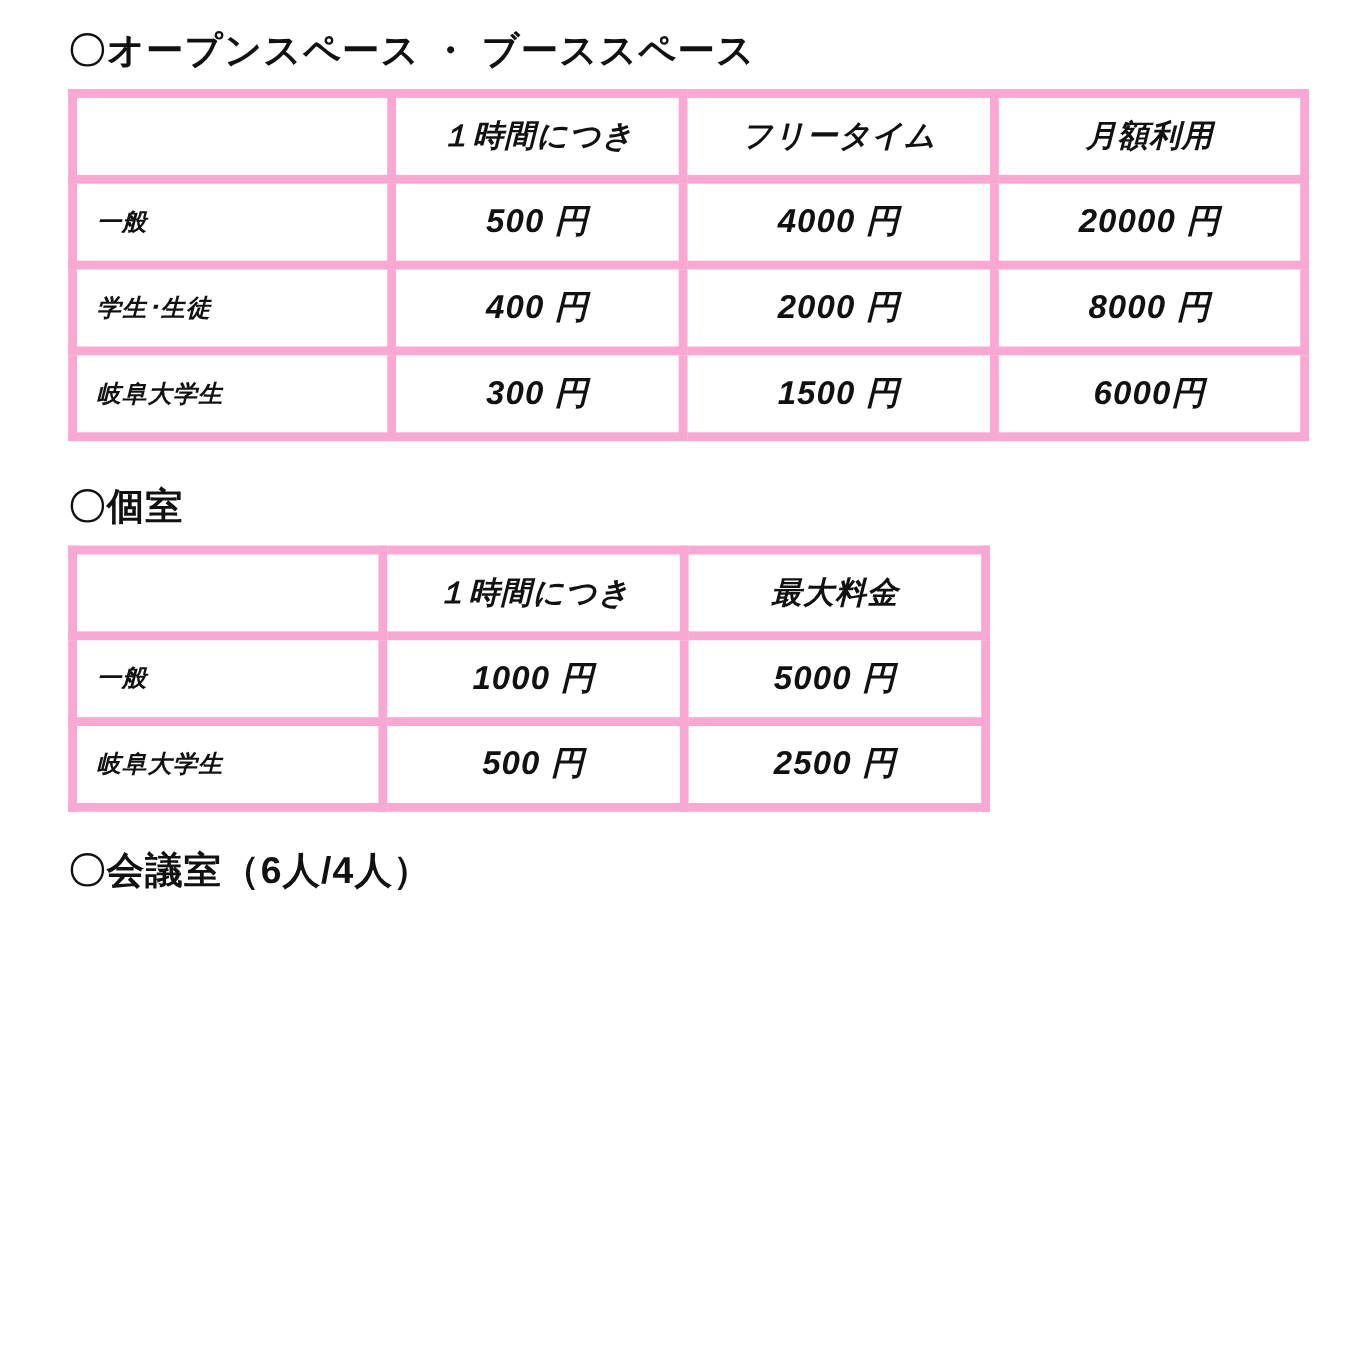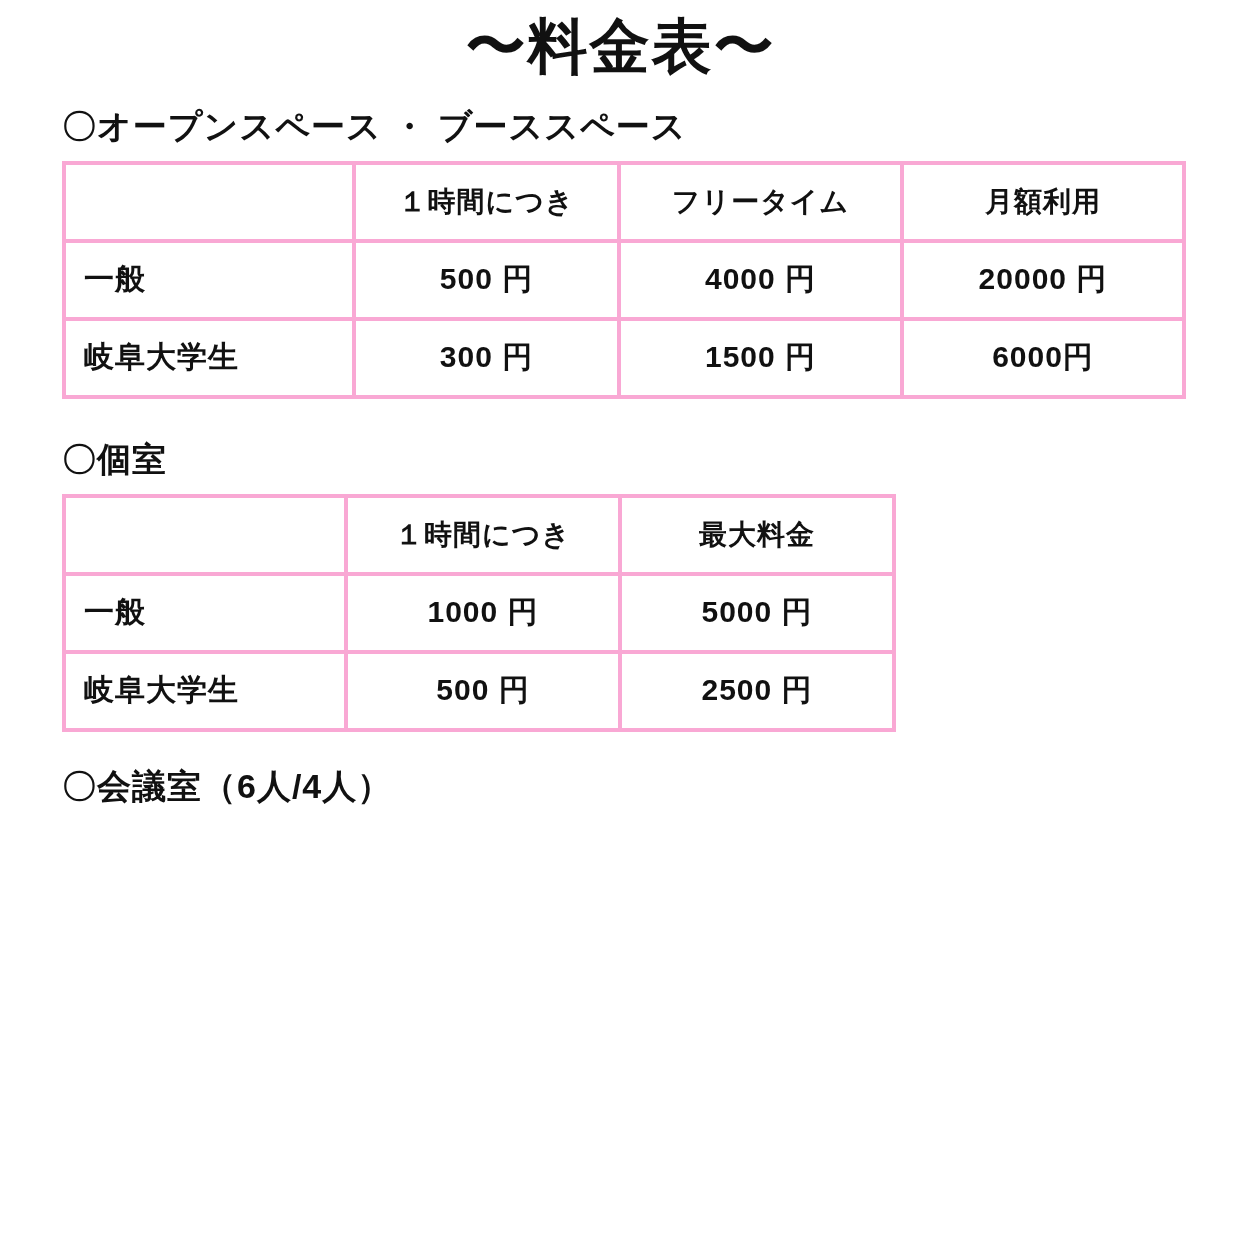--- a/index.html
+++ b/index.html
@@ -40,34 +40,35 @@
     letter-spacing: 1px;
     line-height: 1.2;
   }
   table.price-table {
     border-collapse: collapse;
     margin-left: 22px;
     table-layout: fixed;
   }
   table.price-table td,
   table.price-table th {
-    border: 4px solid #f9a8d4;
+    border: 8px solid #f9a8d4;
     height: 78px;
     font-size: 30px;
     font-weight: 700;
     text-align: center;
     vertical-align: middle;
     padding: 0 6px;
     box-sizing: border-box;
     letter-spacing: 1px;
+    font-style: italic;
   }
   table.price-table td.label-cell {
     text-align: left;
     padding-left: 18px;
-    font-size: 30px;
+    font-size: 22px;
   }
   table.price-table th {
     font-weight: 700;
     font-size: 28px;
   }
   
   table.t-open { width: 1120px; }
   table.t-open col.c0 { width: 290px; }
   table.t-open col.c1 { width: 265px; }
   table.t-open col.c2 { width: 283px; }
@@ -85,21 +86,20 @@
   table.t-meeting col.c2 { width: 274px; }
 
   .sec2 { margin-top: 40px; }
   .sec3 { margin-top: 34px; }
 </style>
 </head>
 <body>
 
 <div class="page">
 
-  <h1 class="doc-title">〜料金表〜</h1>
 
   <div class="section sec1">
     <div class="section-heading">〇オープンスペース ・ ブーススペース</div>
     <table class="price-table t-open">
       <colgroup>
         <col class="c0">
           <col class="c1">
           <col class="c2">
           <col class="c3">
       </colgroup>
@@ -110,20 +110,26 @@
           <th>フリータイム</th>
           <th>月額利用</th>
         </tr>
       </thead>
       <tbody>
         <tr>
           <td class="label-cell">一般</td>
           <td>500 円</td>
           <td>4000 円</td>
           <td>20000 円</td>
+        </tr>
+        <tr>
+          <td class="label-cell">学生･生徒</td>
+          <td>400 円</td>
+          <td>2000 円</td>
+          <td>8000 円</td>
         </tr>
         <tr>
           <td class="label-cell">岐阜大学生</td>
           <td>300 円</td>
           <td>1500 円</td>
           <td>6000円</td>
         </tr>
       </tbody>
     </table>
   </div>

